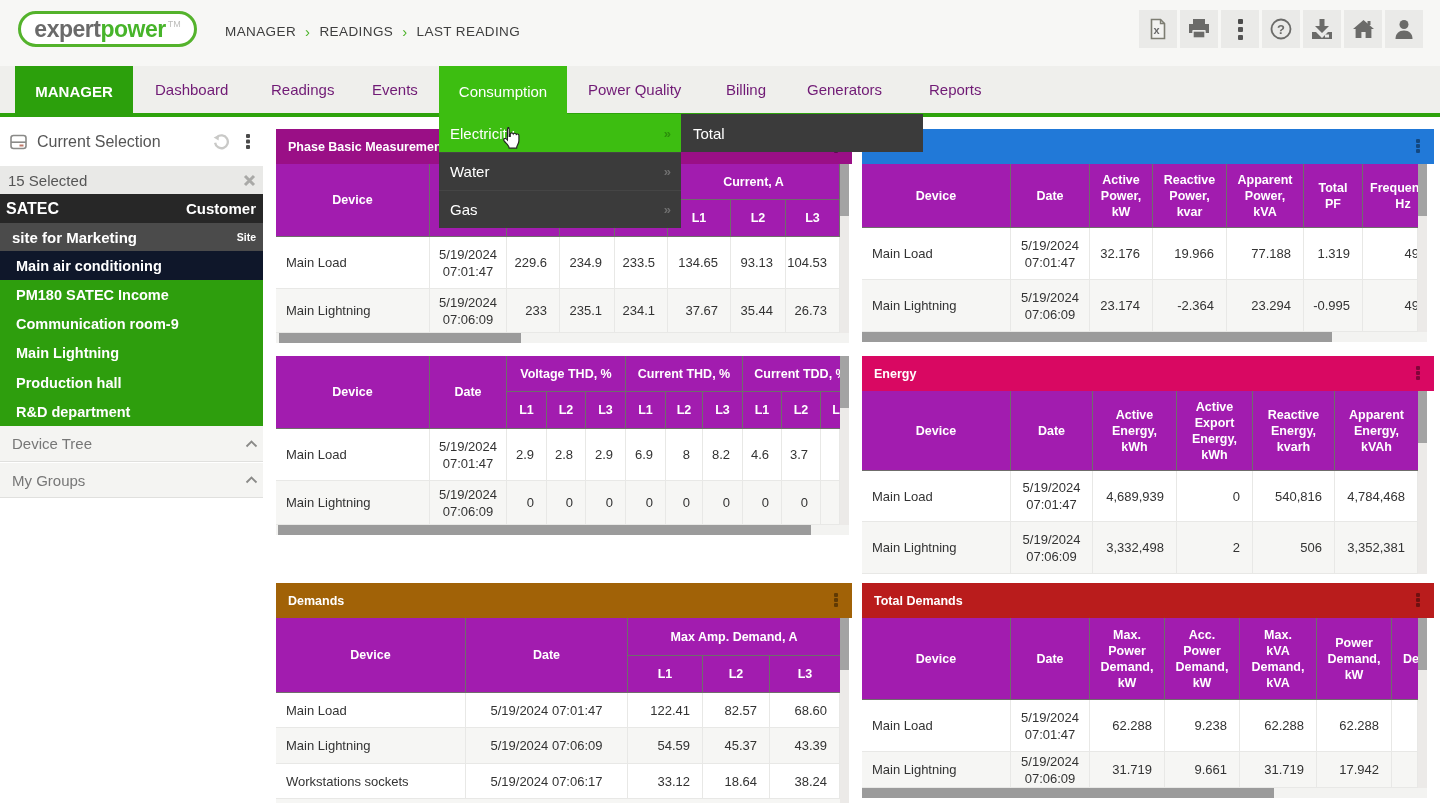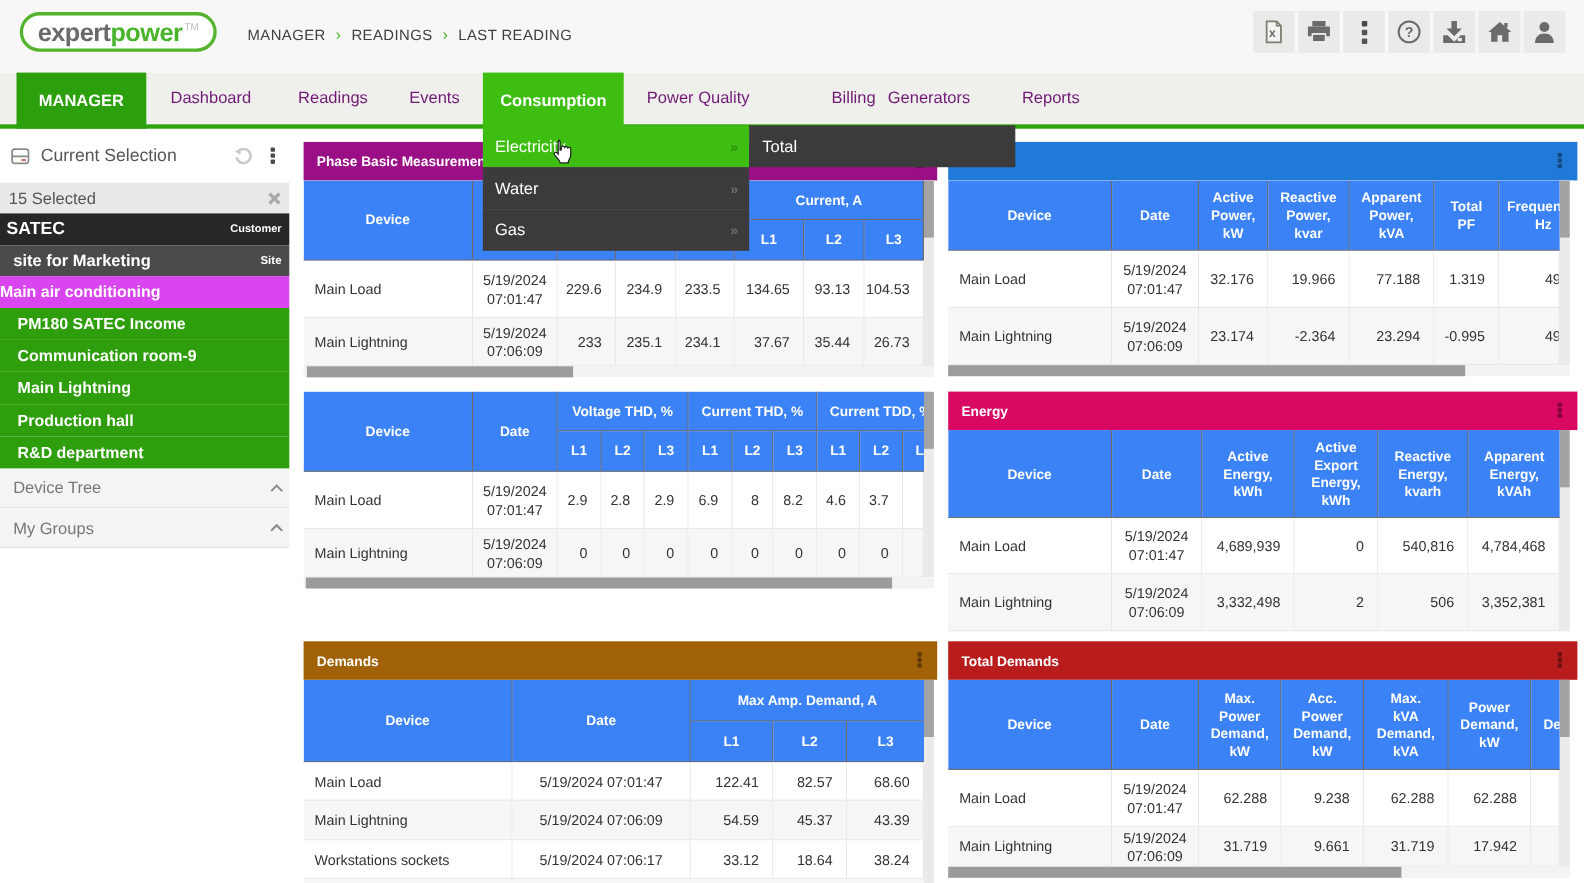--- a/index.html
+++ b/index.html
@@ -23,21 +23,21 @@
 #menu2{position:absolute;left:681px;top:114px;width:242px;height:38px;background:#3b3b3b;color:#fff;font-size:15px;display:flex;align-items:center;padding-left:12px;z-index:30}
 
 .srow{position:absolute;left:0;width:263px;display:flex;align-items:center}
 
 .panel{position:absolute;font-size:13px;color:#333}
 .ph{height:35px;display:flex;align-items:center;padding-left:12px;color:#fff;font-weight:bold;font-size:12.5px;position:relative}
 .k{position:absolute;right:14px;top:10px;width:4px;height:4px;border-radius:1px;background:rgba(0,0,0,.40);box-shadow:0 5px 0 rgba(0,0,0,.40),0 10px 0 rgba(0,0,0,.40)}
 .kd{position:absolute;width:4px;height:4px;border-radius:1px;background:#4a4a4a;box-shadow:0 5.5px 0 #4a4a4a,0 11px 0 #4a4a4a}
 .tw{position:relative;overflow:hidden}
 table{border-collapse:separate;border-spacing:0;table-layout:fixed}
-th{background:#3b82f6;color:#fff;font-weight:bold;font-size:12.5px;text-align:center;vertical-align:middle;border-right:1px solid #6f6d6b;border-bottom:1px solid #6f6d6b;padding:0;line-height:16px;overflow:hidden}
+th{background:#a21caf;color:#fff;font-weight:bold;font-size:12.5px;text-align:center;vertical-align:middle;border-right:1px solid #6f6d6b;border-bottom:1px solid #6f6d6b;padding:0;line-height:16px;overflow:hidden}
 td{background:#fff;border-right:1px solid #e8e8e6;border-bottom:1px solid #e8e8e6;text-align:right;padding:0 12px 0 0;white-space:nowrap;overflow:hidden;vertical-align:middle}
 tr.alt td{background:#f6f6f4}
 td.l{text-align:left;padding:0 0 0 10px}
 td.c{text-align:center;padding:0;line-height:17px}
 .vs{position:absolute;width:9px;background:#eceae8}
 .vt{position:absolute;left:0;width:9px;height:52px;background:#a3a3a3}
 .hs{position:relative;height:10px;background:#f3f3f1}
 .ht{position:absolute;top:0;height:10px;background:#9b9b9b}
 </style></head>
 <body>
@@ -98,23 +98,23 @@
       <path d="M1.5 20 c0-5.5 3.5-8.5 8.5-8.5 s8.5 3 8.5 8.5 z" fill="#6b6b69"></path>
     </svg>
   </div>
 
 <div id="nav"></div>
 <div id="navline"></div>
 <div class="tab" style="left:15px;width:118px;background:#2ca00c">MANAGER</div>
 <div class="nit" style="left:155px">Dashboard</div>
 <div class="nit" style="left:271px">Readings</div>
 <div class="nit" style="left:372px">Events</div>
-<div class="tab" style="left:439px;width:128px;background:#3dbe11;font-weight:bold">Consumption</div>
+<div class="tab" style="left:439px;width:128px;background:#3dbe11;font-weight:normal">Consumption</div>
 <div class="nit" style="left:588px">Power Quality</div>
-<div class="nit" style="left:756px">Billing</div>
+<div class="nit" style="left:726px">Billing</div>
 <div class="nit" style="left:807px">Generators</div>
 <div class="nit" style="left:929px">Reports</div>
 
 <div class="srow" style="top:118px;height:48px;background:#fff">
   <svg style="position:absolute;left:10px" width="17" height="16" viewBox="0 0 17 16">
       <rect x="1" y="1.5" width="15" height="13" rx="2.5" fill="none" stroke="#8a8a88" stroke-width="1.6"></rect>
       <line x1="1" y1="8.2" x2="16" y2="8.2" stroke="#8a8a88" stroke-width="1.6"></line>
       <rect x="9.5" y="10.5" width="4" height="2" fill="#c07a6a"></rect>
     </svg>
   <span style="margin-left:37px;font-size:16px;color:#555">Current Selection</span>
@@ -122,23 +122,23 @@
       <path d="M4 3.2 A 6.4 6.4 0 1 1 2.1 8.8" fill="none" stroke="#c9c9c7" stroke-width="2.3"></path>
       <path d="M0.6 3.6 L6 1 L5.6 6.6 Z" fill="#c9c9c7"></path>
     </svg>
   <span class="kd" style="left:246px;top:16px"></span>
 </div>
 <div class="srow" style="top:166px;height:28px;background:#e9e9e7;font-size:15px;color:#555;padding-left:8px">15 Selected
   <svg style="position:absolute;left:243px" width="13" height="13" viewBox="0 0 13 13">
       <path d="M2 2 L11 11 M11 2 L2 11" stroke="#a9a9a7" stroke-width="3"></path>
     </svg>
 </div>
-<div class="srow" style="top:194px;height:29px;background:#272727;color:#fff;font-weight:bold;font-size:16px;padding-left:6px">SATEC<span style="position:absolute;right:7px;font-size:10px">Customer</span></div>
+<div class="srow" style="top:194px;height:29px;background:#272727;color:#fff;font-weight:bold;font-size:16px;padding-left:6px">SATEC<span style="position:absolute;right:7px;font-size:15px">Customer</span></div>
 <div class="srow" style="top:223px;height:28px;background:#4b4b4b;color:#fff;font-weight:bold;font-size:15px;padding-left:12px">site for Marketing<span style="position:absolute;right:7px;font-size:10.5px">Site</span></div>
-<div class="srow" style="top:251px;height:29px;background:#d946ef;color:#fff;font-weight:bold;font-size:14.5px;padding-left:0">Main air conditioning</div>
+<div class="srow" style="top:251px;height:29px;background:#0f172a;color:#fff;font-weight:bold;font-size:14.5px;padding-left:16px">Main air conditioning</div>
 <div class="srow" style="top:280px;height:29px;background:#2e9e0d;color:#fff;font-weight:bold;font-size:14.5px;padding-left:16px">PM180 SATEC Income</div>
 <div class="srow" style="top:309px;height:29px;background:#2e9e0d;color:#fff;font-weight:bold;font-size:14.5px;padding-left:16px">Communication room-9</div>
 <div class="srow" style="top:338px;height:30px;background:#2e9e0d;color:#fff;font-weight:bold;font-size:14.5px;padding-left:16px">Main Lightning</div>
 <div class="srow" style="top:368px;height:29px;background:#2e9e0d;color:#fff;font-weight:bold;font-size:14.5px;padding-left:16px">Production hall</div>
 <div class="srow" style="top:397px;height:29px;background:#2e9e0d;color:#fff;font-weight:bold;font-size:14.5px;padding-left:16px">R&amp;D department</div>
 <div class="srow" style="top:426px;height:36px;background:#f4f4f2;border-bottom:1px solid #e0e0de;font-size:15px;color:#777;padding-left:12px">Device Tree
   <svg style="position:absolute;left:245px" width="13" height="8" viewBox="0 0 13 8">
       <path d="M1.5 6.5 L6.5 1.5 L11.5 6.5" fill="none" stroke="#8a8a88" stroke-width="1.8"></path>
     </svg>
 </div>

